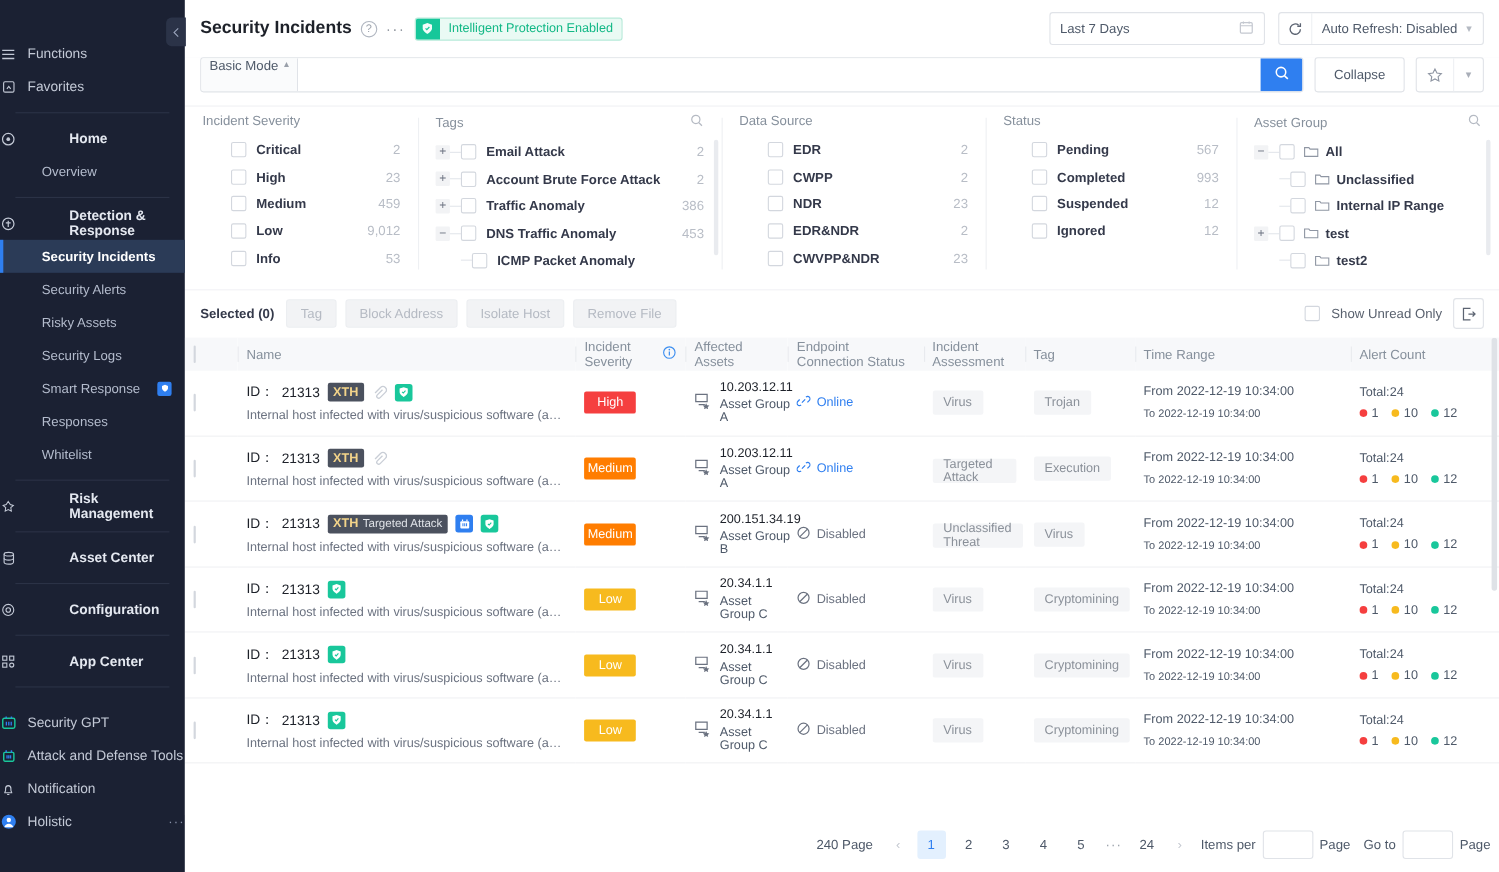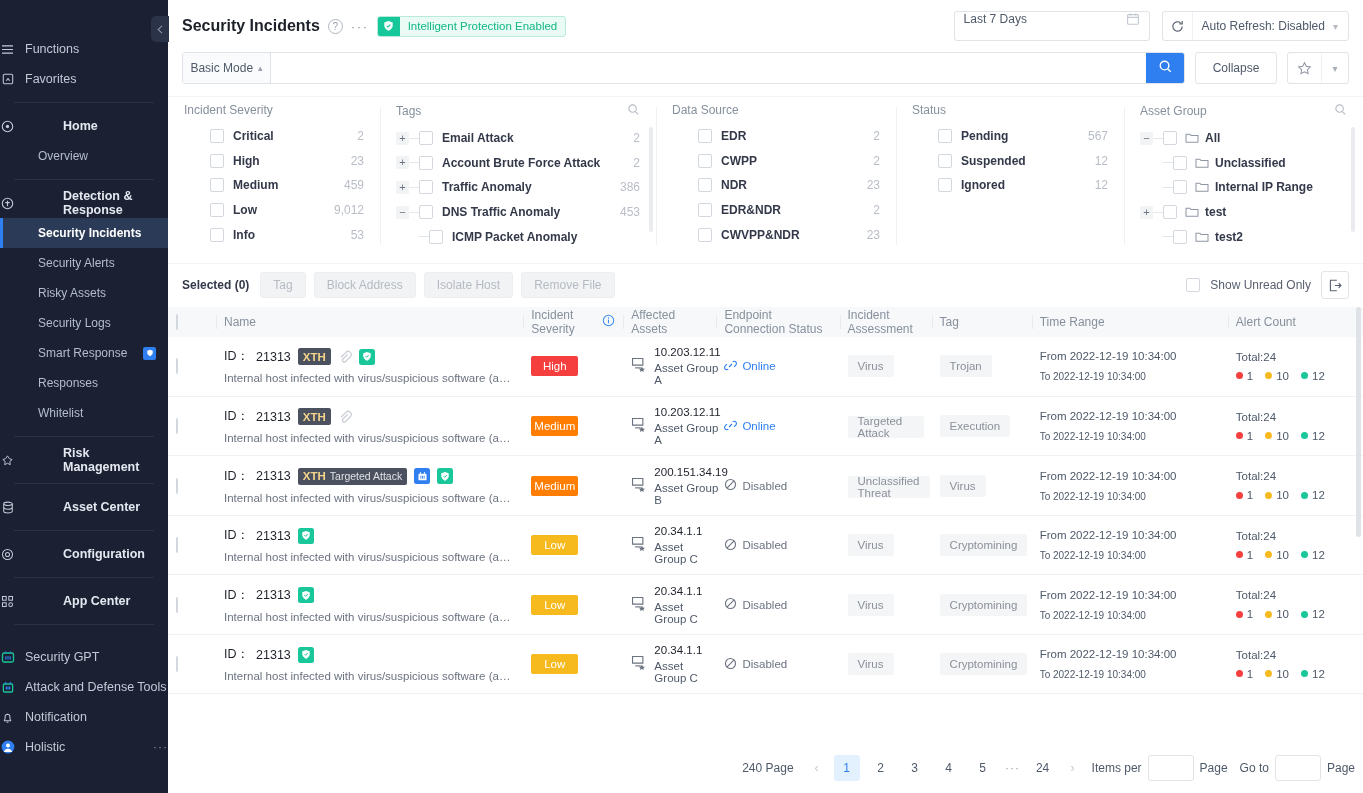--- a/index.html
+++ b/index.html
@@ -57,36 +57,36 @@
   .prot-badge {
     display:inline-flex; align-items:center; height:21px; border:1px solid #b7ead9;
     background:#eafaf4; border-radius:3px; overflow:hidden;
   }
   .prot-badge .ico { width:22px; height:21px; background:#16c79a; display:flex; align-items:center; justify-content:center; }
   .prot-badge .txt { padding:0 8px; color:#12b886; font-size:11.5px; }
 
   .topbar-right { margin-left:auto; display:flex; align-items:center; gap:12px; }
   .date-picker {
     width:196px; height:30px; border:1px solid #e0e3e8; border-radius:3px;
-    display:flex; padding:0 9px; font-size:12px; color:#4e5969;
+    display:flex; align-items:center; padding:0 9px; font-size:12px; color:#4e5969;
     background:#fff;
   }
   .date-picker .cal { margin-left:auto; color:#c4c8d0; }
   .refresh-box {
     display:flex; align-items:center; height:30px; border:1px solid #e0e3e8;
     border-radius:3px; background:#fff;
   }
   .refresh-box .rico { width:30px; display:flex; align-items:center; justify-content:center; color:#5c6472; border-right:1px solid #eef0f3; height:100%;}
   .refresh-box .rtxt { padding:0 8px 0 9px; font-size:12px; color:#4e5969; }
   .refresh-box .rchev { padding-right:10px; color:#b4b9c2; font-size:10px; }
 
   
   .searchrow { background:#fff; padding:0 14px 12px 14px; display:flex; align-items:center; gap:10px; }
   .mode-search { flex:1; display:flex; height:32px; border:1px solid #e0e3e8; border-radius:3px; overflow:hidden; background:#fff;}
-  .mode-btn { width:88px; background:#fafbfc; border-right:1px solid #e0e3e8; display:flex; align-items:center; justify-content:center; gap:5px; font-size:12px; color:#4e5969; cursor:pointer;}
+  .mode-btn { width:88px; background:#fafbfc; border-right:1px solid #e0e3e8; display:flex; justify-content:center; gap:5px; font-size:12px; color:#4e5969; cursor:pointer;}
   .mode-chev { font-size:9px; color:#9aa0aa; }
   .search-input { flex:1; border:0; outline:0; padding:0 10px; font-size:12px; font-family:inherit; }
   .search-go { width:38px; background:#2f7ff0; display:flex; align-items:center; justify-content:center; color:#fff; cursor:pointer; }
   .btn-plain {
     height:32px; min-width:82px; padding:0 14px; border:1px solid #e0e3e8; background:#fff;
     border-radius:3px; font-size:12px; color:#4e5969; display:flex; align-items:center; justify-content:center; cursor:pointer;
   }
   .star-group { display:flex; height:32px; border:1px solid #e0e3e8; border-radius:3px; background:#fff; }
   .star-group .s1 { width:33px; display:flex; align-items:center; justify-content:center; color:#8f96a3; cursor:pointer;}
   .star-group .s2 { width:27px; display:flex; align-items:center; justify-content:center; color:#a9aeb8; border-left:1px solid #eef0f3; font-size:10px; cursor:pointer;}
@@ -523,20 +523,26 @@
           </div>
       </div>
 
       <div class="fcol" style="width:228px;">
         <div class="fcol-head">Status</div>
         <div class="frow">
             <span class="indent"></span>
             <span class="cb"></span>
             <span class="lbl">Pending</span>
             <span class="cnt">567</span>
+          </div>
+        <div class="frow">
+            <span class="indent"></span>
+            <span class="cb"></span>
+            <span class="lbl">Completed</span>
+            <span class="cnt">993</span>
           </div>
         <div class="frow">
             <span class="indent"></span>
             <span class="cb"></span>
             <span class="lbl">Suspended</span>
             <span class="cnt">12</span>
           </div>
         <div class="frow">
             <span class="indent"></span>
             <span class="cb"></span>

